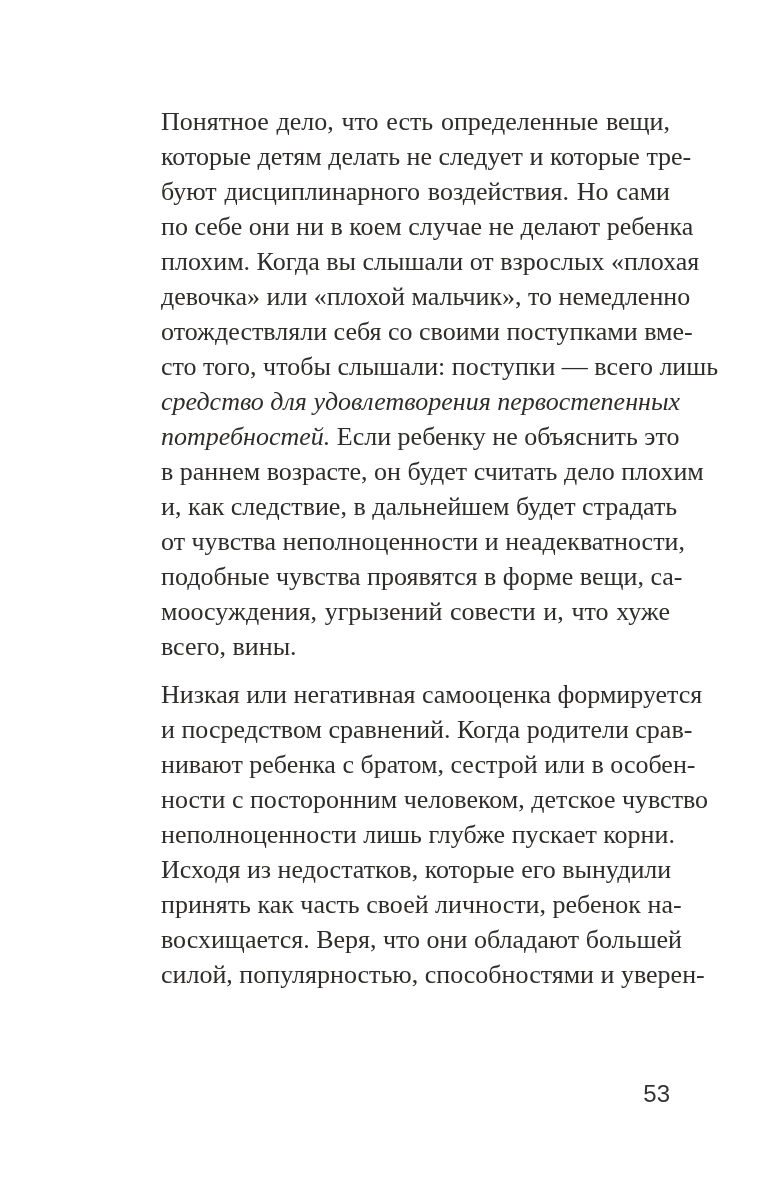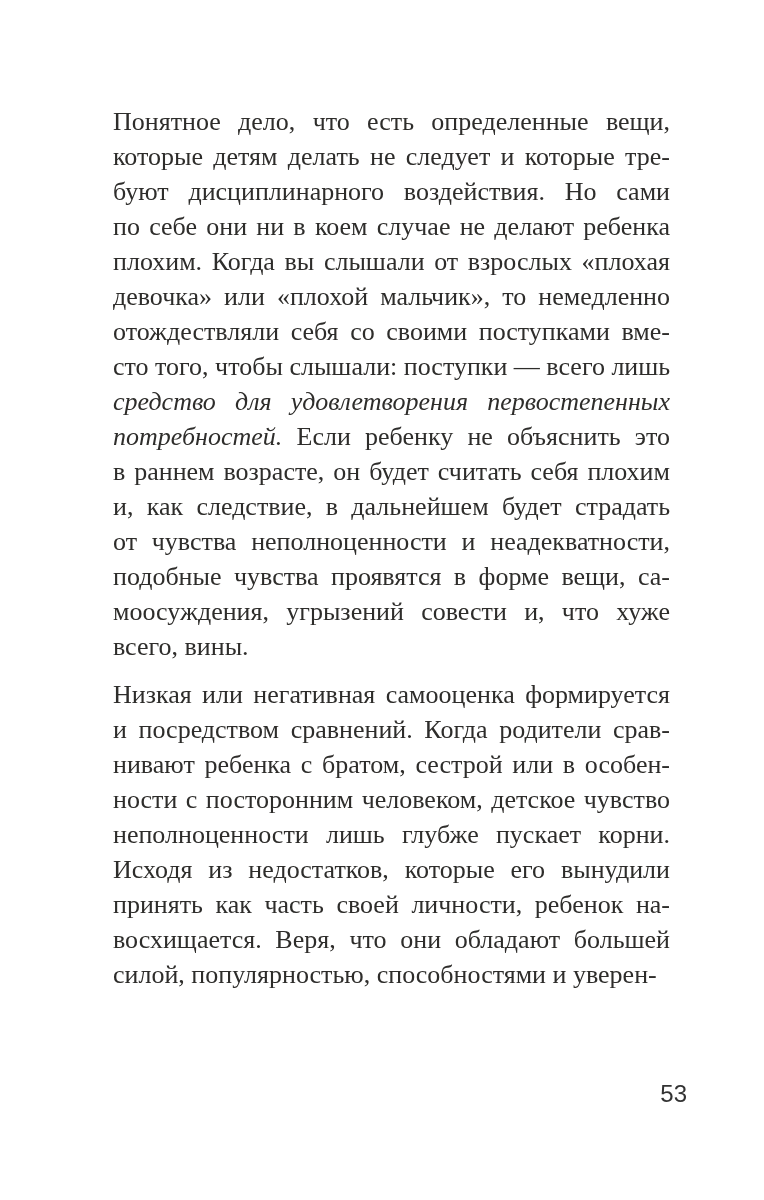--- a/index.html
+++ b/index.html
@@ -23,31 +23,32 @@
     color: #2e2d2b;
     font-size: 26px;
     line-height: 35px;
   }
   .paragraph { margin: 0; }
   .paragraph + .paragraph { margin-top: 13px; }
   .line {
     text-align: justify;
     text-align-last: justify;
     white-space: nowrap;
+    margin-left: 48px;
   }
   .line.last {
     text-align-last: left;
   }
   .line em {
     font-style: italic;
     font-family: Liberation Serif, serif;
   }
   .page-number {
     position: absolute;
-    left: 130px;
+    left: 113px;
     top: 1080px;
     width: 557px;
     text-align: right;
     font-family: "Liberation Sans", "DejaVu Sans", sans-serif;
     font-size: 24px;
     line-height: 28px;
     color: #333333;
   }
 </style>
 </head>
@@ -59,21 +60,21 @@
         <div class="line"><span>Понятное дело, что есть определенные вещи,</span></div>
         <div class="line"><span>которые детям делать не следует и которые тре-</span></div>
         <div class="line"><span>буют дисциплинарного воздействия. Но сами</span></div>
         <div class="line"><span>по себе они ни в коем случае не делают ребенка</span></div>
         <div class="line"><span>плохим. Когда вы слышали от взрослых «плохая</span></div>
         <div class="line"><span>девочка» или «плохой мальчик», то немедленно</span></div>
         <div class="line"><span>отождествляли себя со своими поступками вме-</span></div>
         <div class="line"><span>сто того, чтобы слышали: поступки — всего лишь</span></div>
         <div class="line"><em>средство для удовлетворения первостепенных</em></div>
         <div class="line"><em>потребностей.</em><span> Если ребенку не объяснить это</span></div>
-        <div class="line"><span>в раннем возрасте, он будет считать себя плохим</span></div>
+        <div class="line"><span>в раннем возрасте, он будет считать дело плохим</span></div>
         <div class="line"><span>и, как следствие, в дальнейшем будет страдать</span></div>
         <div class="line"><span>от чувства неполноценности и неадекватности,</span></div>
         <div class="line"><span>подобные чувства проявятся в форме вещи, са-</span></div>
         <div class="line"><span>моосуждения, угрызений совести и, что хуже</span></div>
         <div class="line last"><span>всего, вины.</span></div>
       </div>
       <div class="paragraph">
         <div class="line"><span>Низкая или негативная самооценка формируется</span></div>
         <div class="line"><span>и посредством сравнений. Когда родители срав-</span></div>
         <div class="line"><span>нивают ребенка с братом, сестрой или в особен-</span></div>

